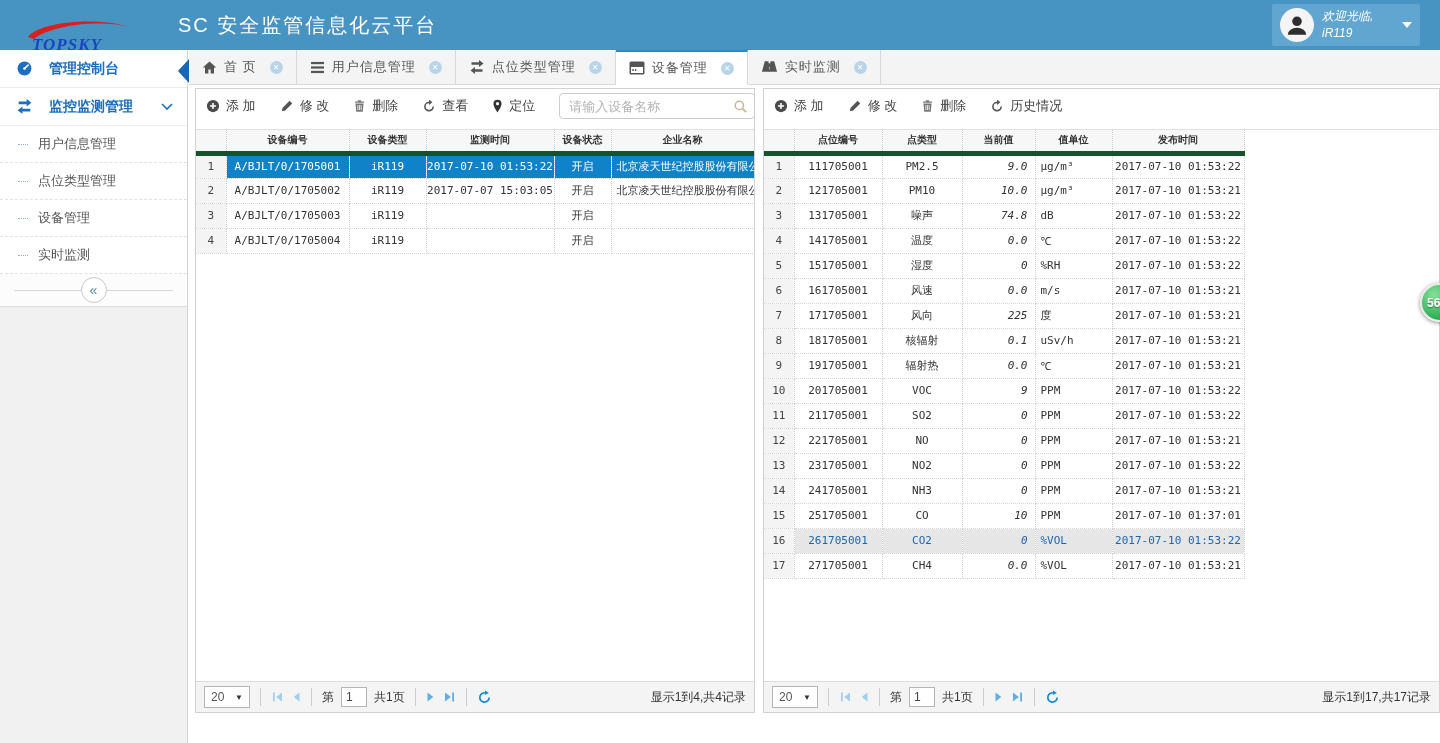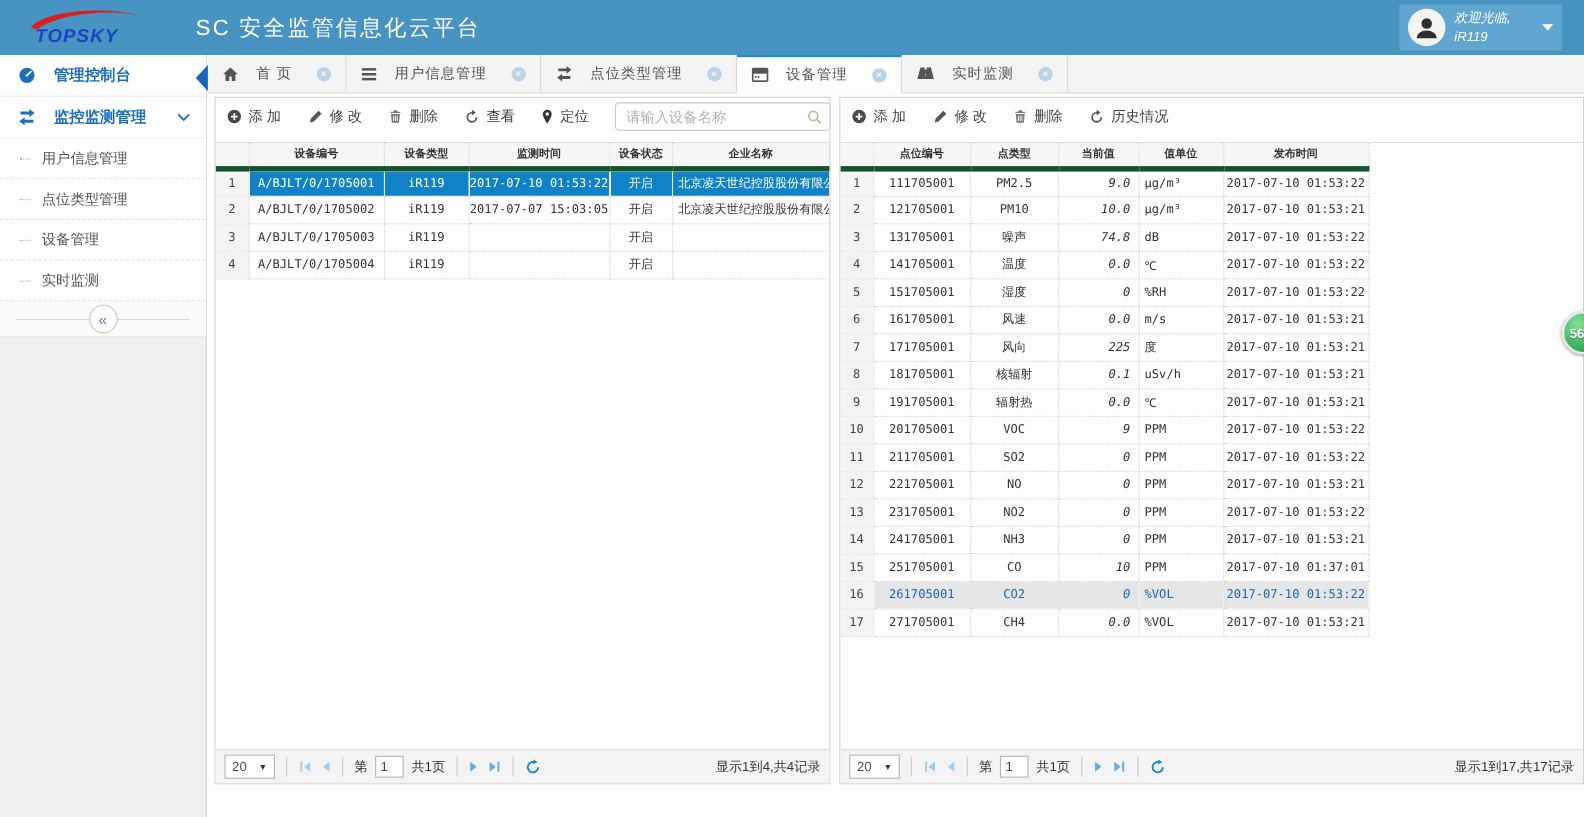--- a/index.html
+++ b/index.html
@@ -2,21 +2,21 @@
 <html><head>
 <meta charset="utf-8">
 <style>
   * { margin:0; padding:0; box-sizing:border-box; }
   html,body { width:1440px; height:743px; overflow:hidden; }
   body { font-family:"Liberation Sans", sans-serif; background:#fff; position:relative; }
   .viewport { position:relative; width:1440px; height:743px; overflow:hidden; background:#fff; }
 
   
   .topbar { position:absolute; top:0; left:0; width:1440px; height:50px; background:#4793c1; z-index:5; }
-  .brand { position:absolute; left:20px; top:3px; width:115px; height:44px; }
+  .brand { position:absolute; left:20px; top:15px; width:115px; height:44px;font-family:Liberation Serif, serif; }
   .brand .logo-text { position:absolute; left:12px; top:20px; font-style:italic; font-weight:bold; font-size:17px; letter-spacing:1px; color:#1a45c0; }
   .app-title { position:absolute; left:178px; top:12px; color:#fff; font-size:20px; letter-spacing:2px; }
   .userbox { position:absolute; right:20px; top:4px; width:148px; height:42px; background:#61a6d0; border-radius:2px; display:flex; align-items:center; padding:0 8px; gap:8px; cursor:pointer;font-style:italic; }
   .avatar { width:34px; height:34px; border-radius:50%; background:#f4f4f4; display:flex; align-items:center; justify-content:center; overflow:hidden; flex:0 0 auto; }
   .welcome { color:#fff; font-size:12px; line-height:1.45; flex:1; }
   .caret-down { width:0; height:0; border-left:5px solid transparent; border-right:5px solid transparent; border-top:6px solid #fff; }
 
   
   .sidebar { position:absolute; top:50px; left:0; width:188px; height:693px; background:#f1f1f1; border-right:1px solid #d5d5d5; }
   .side-menu { background:#fff; position:relative; }
@@ -25,21 +25,21 @@
   .side-sub { height:37px; display:flex; align-items:center; padding-left:38px; color:#555; font-size:13px; border-bottom:1px dashed #e2e2e2; cursor:pointer; background:#fff; position:relative; }
   .side-sub::before { content:""; position:absolute; left:18px; top:50%; width:10px; border-top:1px dotted #90b6d6; }
   .tree-line { position:absolute; left:18px; top:82px; height:173px; border-left:1px dotted #90b6d6; }
   .collapse-bar { height:33px; background:#fcfcfc; border-bottom:1px solid #dcdcdc; position:relative; }
   .collapse-bar .h-line { position:absolute; left:14px; right:14px; top:16px; border-top:1px solid #d8d8d8; }
   .collapse-btn { position:absolute; left:50%; top:3px; margin-left:-13px; width:26px; height:26px; border-radius:50%; border:1px solid #c8c8c8; background:#fff; color:#5b7ea6; font-size:14px; display:flex; align-items:center; justify-content:center; cursor:pointer; }
   .side-flag { position:absolute; left:178px; top:59px; width:0; height:0; border-top:12px solid transparent; border-bottom:12px solid transparent; border-right:11px solid #1767b8; z-index:6; }
 
   
   .tabbar { position:absolute; top:50px; left:189px; width:1251px; height:35px; background:#f4f4f4; border-bottom:1px solid #d8d8d8; display:flex; z-index:2; }
-  .tab { display:flex; align-items:center; gap:16px; padding:0 13px; border-right:1px solid #d8d8d8; background:#f4f4f4; color:#555; font-size:13px; cursor:pointer; position:relative; }
+  .tab { display:flex; align-items:center; gap:7px; padding:0 13px; border-right:1px solid #d8d8d8; background:#f4f4f4; color:#555; font-size:13px; cursor:pointer; position:relative; }
   .tab.active { background:#fff; border-top:2px solid #1b8fd0; margin-bottom:-1px; border-bottom:1px solid #fff; }
   .tab .tab-label { letter-spacing:1px; }
   .close-icon { width:13px; height:13px; border-radius:50%; background:#b9d4e9; color:#fff; font-size:8px; line-height:13px; text-align:center; margin-left:6px; cursor:pointer; flex:0 0 auto; }
 
   
   .panel { position:absolute; top:88px; height:625px; background:#fff; border:1px solid #d2d2d2; display:flex; flex-direction:column; }
   .panel-left { left:195px; width:560px; }
   .panel-right { left:763px; width:677px; }
   .toolbar { height:34px; display:flex; align-items:center; padding:0 10px; gap:24px; flex:0 0 auto; }
   .tool-btn { display:flex; align-items:center; gap:6px; font-size:13px; color:#444; cursor:pointer; white-space:nowrap; }

